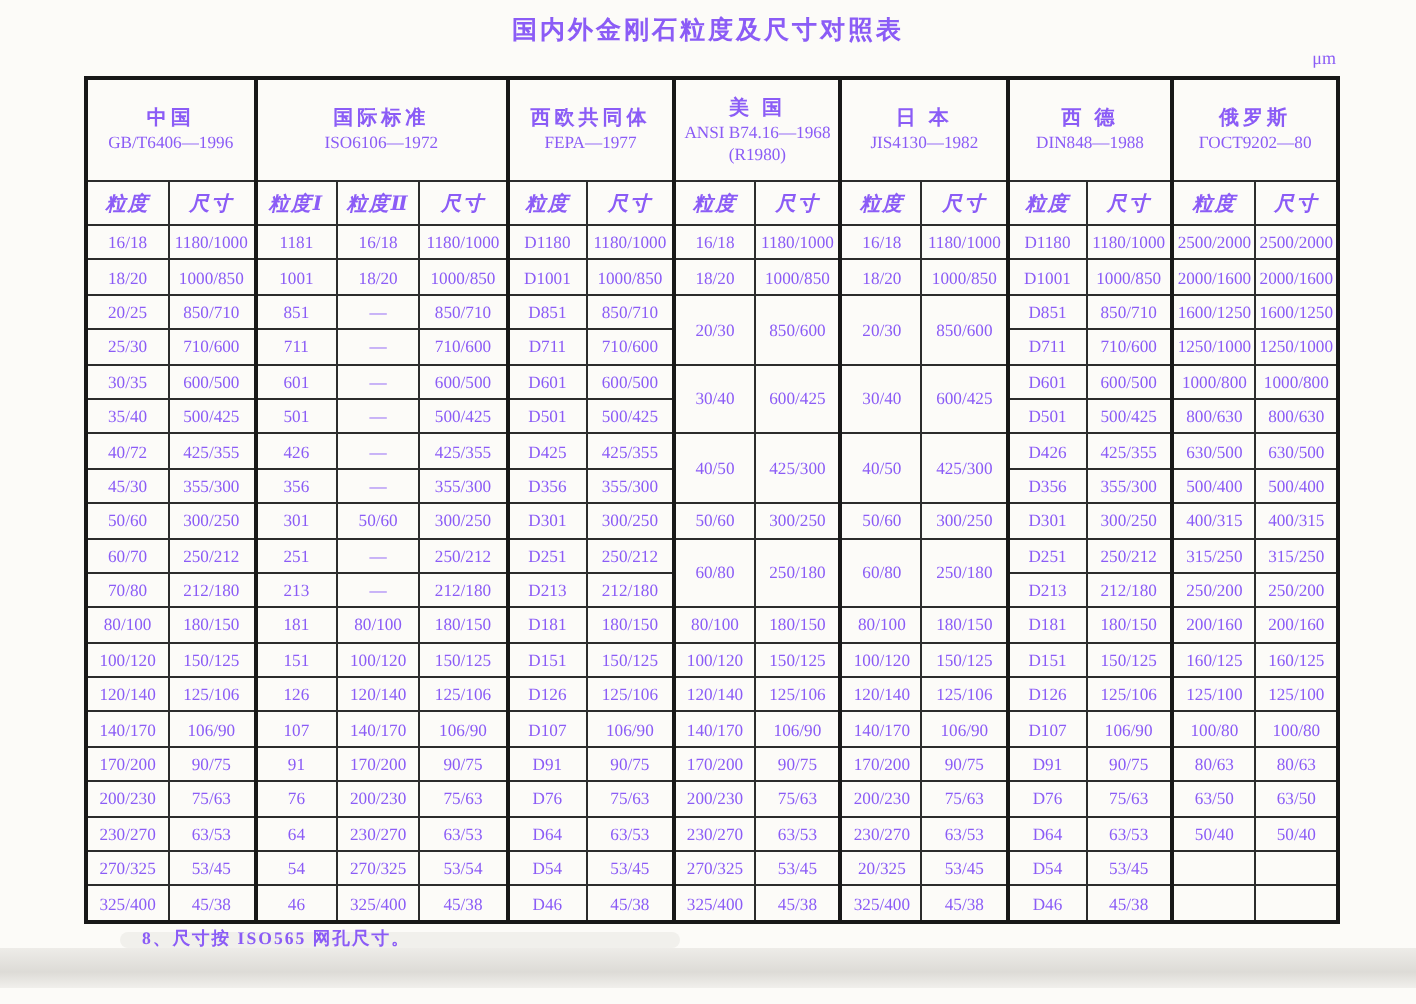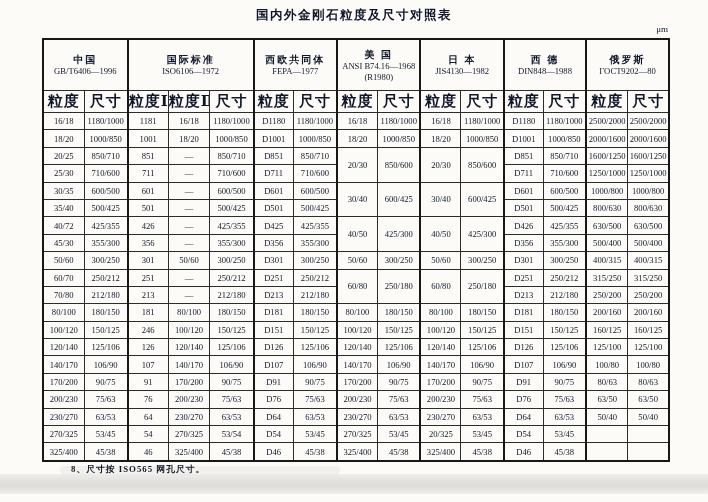--- a/index.html
+++ b/index.html
@@ -1,19 +1,19 @@
 <!DOCTYPE html>
 <html><head>
 <meta charset="utf-8">
 <style>
   html,body{margin:0;padding:0;background:#e9e7e2;}
   #page{
     position:relative;width:708px;height:502px;margin:0 auto;
     background:#fcfbf8;overflow:hidden;
-    font-family:"Liberation Serif","DejaVu Serif",serif;color:#0f172a;
+    font-family:"Liberation Serif","DejaVu Serif",serif;color:#8b5cf6;
   }
   #doc-title{
     position:absolute;top:7px;left:0;width:100%;text-align:center;
     font-size:12.5px;font-weight:bold;letter-spacing:1.5px;
   }
   #unit-label{
     position:absolute;top:24px;right:40px;font-size:9px;
   }
   #table-wrap{position:absolute;left:42px;top:38px;width:628px;border-radius:20px;}
   table{
@@ -21,21 +21,21 @@
     border:2px solid #181818;
   }
   th,td{
     border:1px solid #2c2c2c;text-align:center;vertical-align:middle;
     padding:0;overflow:hidden;white-space:nowrap;
   }
   .gs{border-left:2px solid #181818;}
   th.grp{height:46px;padding:2px 0;}
   .gname{font-size:10px;font-weight:bold;letter-spacing:2px;line-height:13px;}
   .gstd{font-size:8.6px;font-weight:normal;letter-spacing:0;line-height:10.5px;}
-  th.clabel{height:21px;font-size:15px;font-weight:bold;letter-spacing:1px;}
+  th.clabel{height:21px;font-size:10px;font-weight:bold;letter-spacing:1px;font-style:italic;}
   td{height:16.4px;font-size:8.6px;line-height:16px;}
   #scan-band{
     position:absolute;left:0;top:474px;width:100%;height:20px;
     background:linear-gradient(180deg,rgba(110,105,95,0.10),rgba(110,105,95,0.22) 60%,rgba(110,105,95,0.08));
   }
   #scan-smudge{
     position:absolute;left:60px;top:466px;width:280px;height:8px;
     background:rgba(120,115,100,0.08);border-radius:4px;
   }
   #notes{
@@ -305,21 +305,21 @@
             <td class="gs">80/100</td>
             <td>180/150</td>
             <td class="gs">D181</td>
             <td>180/150</td>
             <td class="gs">200/160</td>
             <td>200/160</td>
           </tr>
           <tr>
             <td>100/120</td>
             <td>150/125</td>
-            <td class="gs">246</td>
+            <td class="gs">151</td>
             <td>100/120</td>
             <td>150/125</td>
             <td class="gs">D151</td>
             <td>150/125</td>
             <td class="gs">100/120</td>
             <td>150/125</td>
             <td class="gs">100/120</td>
             <td>150/125</td>
             <td class="gs">D151</td>
             <td>150/125</td>

